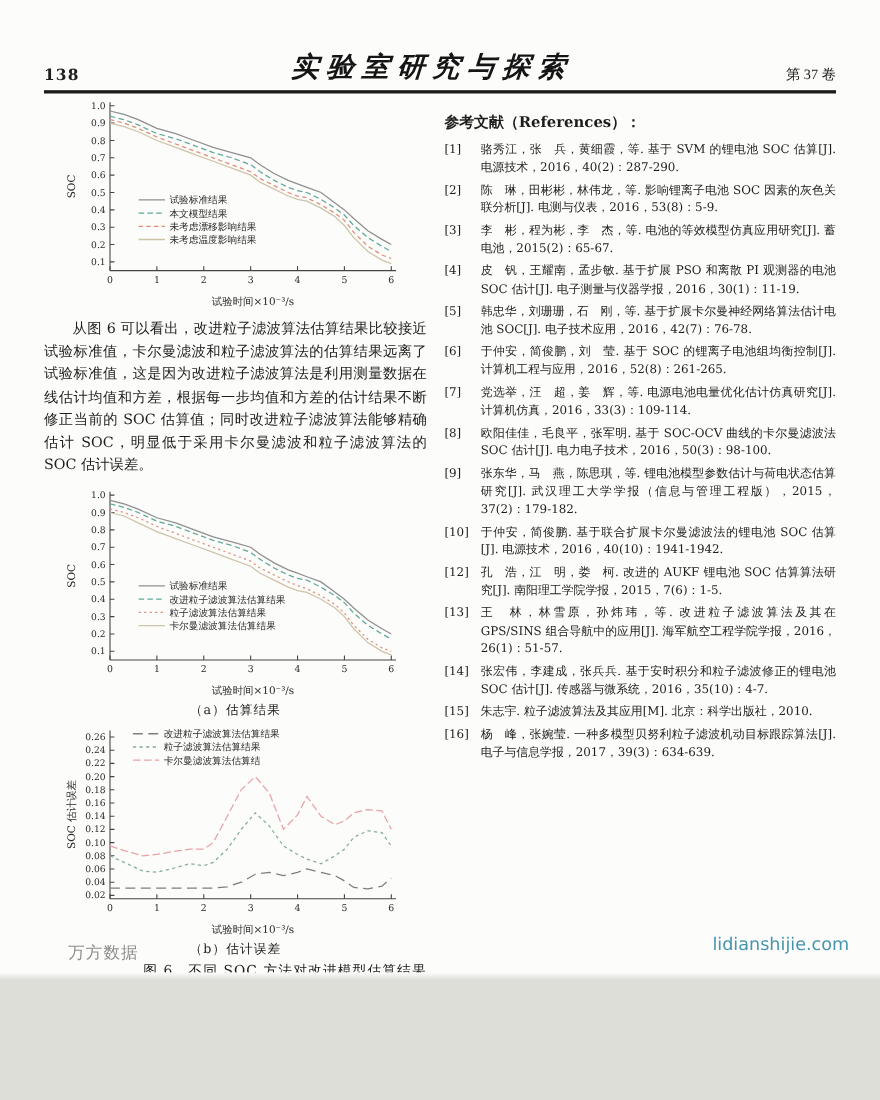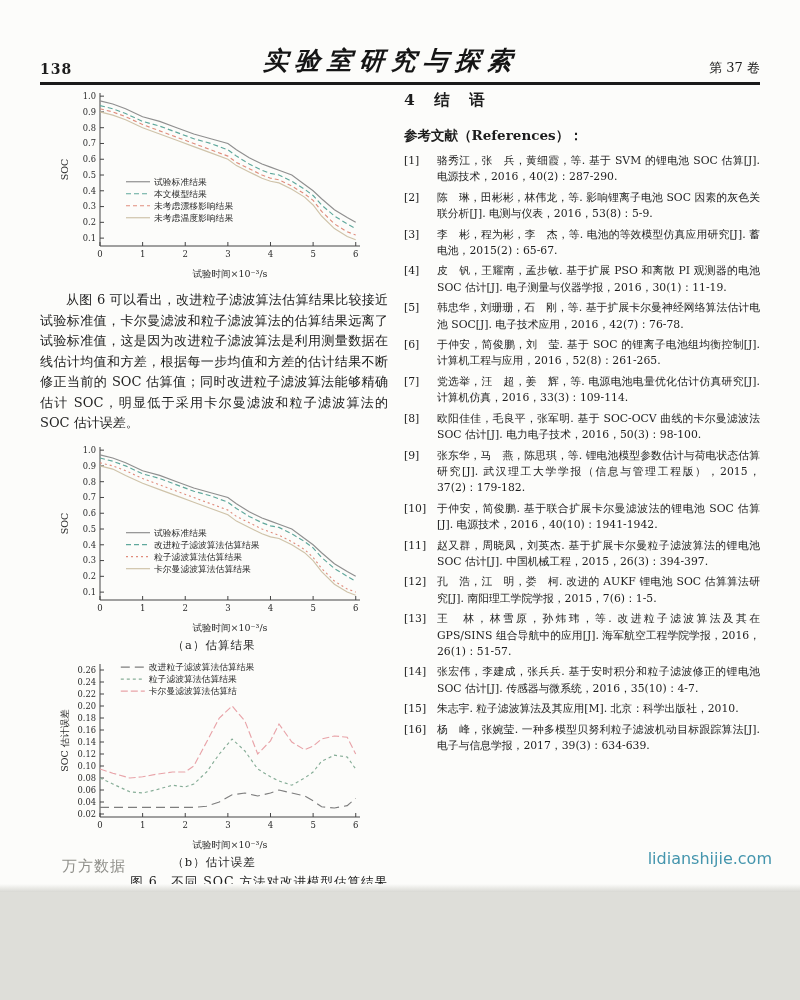--- a/index.html
+++ b/index.html
@@ -3,21 +3,21 @@
 <meta charset="utf-8">
 <style>
   html,body{margin:0;padding:0;background:#dedeD9;}
   .page{width:800px;height:892px;background:#fcfcfa;position:relative;overflow:hidden;
         font-family:"DejaVu Serif","Liberation Serif",serif;color:#1d1d1d;margin:0 auto;}
   .header{position:absolute;top:44px;left:40px;right:40px;display:flex;align-items:flex-end;
           justify-content:space-between;padding-bottom:5px;border-bottom:3px solid #1a1a1a;}
   .page-num{font-size:14px;font-weight:bold;letter-spacing:1px;}
   .journal-title{font-size:25px;font-weight:bold;font-style:italic;letter-spacing:7px;
                  transform:skewX(-4deg);color:#151515;}
-  .volume{font-size:13px;}
+  .volume{font-size:13px;font-family:Liberation Serif, serif;}
   .cols{position:absolute;top:86px;left:40px;right:40px;display:flex;gap:16px;}
   .col-left{width:348px;flex:none;}
   .col-right{flex:1;min-width:0;}
   .chart-block{text-align:center;margin-bottom:4px;}
   .chart-caption{font-size:12px;margin-top:0;letter-spacing:1px;}
   .sub-caption{font-size:11.5px;margin-top:0;letter-spacing:1px;}
   .fig-caption{font-size:12.5px;text-align:right;letter-spacing:1px;margin-top:2px;}
   .para{font-size:13px;line-height:1.58;text-align:justify;margin:6px 0;}
   .indent{text-indent:2em;}
   .sec-head{font-size:15.5px;font-weight:bold;letter-spacing:2px;margin:4px 0 12px;}
@@ -215,21 +215,20 @@
               <line x1="62.8" y1="34.06" x2="86.8" y2="34.06" stroke="#e8a3a8" stroke-width="1.2" stroke-dasharray="7,3"></line>
               <text x="90.8" y="37.260000000000005" font-size="8.8">卡尔曼滤波算法估算结</text>
             </svg></div>
         <div class="sub-caption">（b）估计误差</div>
       </div>
 
       <div class="fig-caption">图 6　不同 SOC 方法对改进模型估算结果</div>
     </div>
 
     <div class="col-right">
-      <div class="sec-head">4　结　语</div>
       <div class="refs-head">参考文献（References）：</div>
       <div id="refs-list">
           <div class="ref-item">
             <span class="ref-num">[1]</span>
             <span class="ref-text">骆秀江，张　兵，黄细霞，等. 基于 SVM 的锂电池 SOC 估算[J]. 电源技术，2016，40(2)：287-290.</span>
           </div>
           <div class="ref-item">
             <span class="ref-num">[2]</span>
             <span class="ref-text">陈　琳，田彬彬，林伟龙，等. 影响锂离子电池 SOC 因素的灰色关联分析[J]. 电测与仪表，2016，53(8)：5-9.</span>
           </div>
@@ -257,24 +256,20 @@
             <span class="ref-num">[8]</span>
             <span class="ref-text">欧阳佳佳，毛良平，张军明. 基于 SOC-OCV 曲线的卡尔曼滤波法 SOC 估计[J]. 电力电子技术，2016，50(3)：98-100.</span>
           </div>
           <div class="ref-item">
             <span class="ref-num">[9]</span>
             <span class="ref-text">张东华，马　燕，陈思琪，等. 锂电池模型参数估计与荷电状态估算研究[J]. 武汉理工大学学报（信息与管理工程版），2015，37(2)：179-182.</span>
           </div>
           <div class="ref-item">
             <span class="ref-num">[10]</span>
             <span class="ref-text">于仲安，简俊鹏. 基于联合扩展卡尔曼滤波法的锂电池 SOC 估算[J]. 电源技术，2016，40(10)：1941-1942.</span>
-          </div>
-          <div class="ref-item">
-            <span class="ref-num">[11]</span>
-            <span class="ref-text">赵又群，周晓凤，刘英杰. 基于扩展卡尔曼粒子滤波算法的锂电池 SOC 估计[J]. 中国机械工程，2015，26(3)：394-397.</span>
           </div>
           <div class="ref-item">
             <span class="ref-num">[12]</span>
             <span class="ref-text">孔　浩，江　明，娄　柯. 改进的 AUKF 锂电池 SOC 估算算法研究[J]. 南阳理工学院学报，2015，7(6)：1-5.</span>
           </div>
           <div class="ref-item">
             <span class="ref-num">[13]</span>
             <span class="ref-text">王　林，林雪原，孙炜玮，等. 改进粒子滤波算法及其在 GPS/SINS 组合导航中的应用[J]. 海军航空工程学院学报，2016，26(1)：51-57.</span>
           </div>
           <div class="ref-item">

